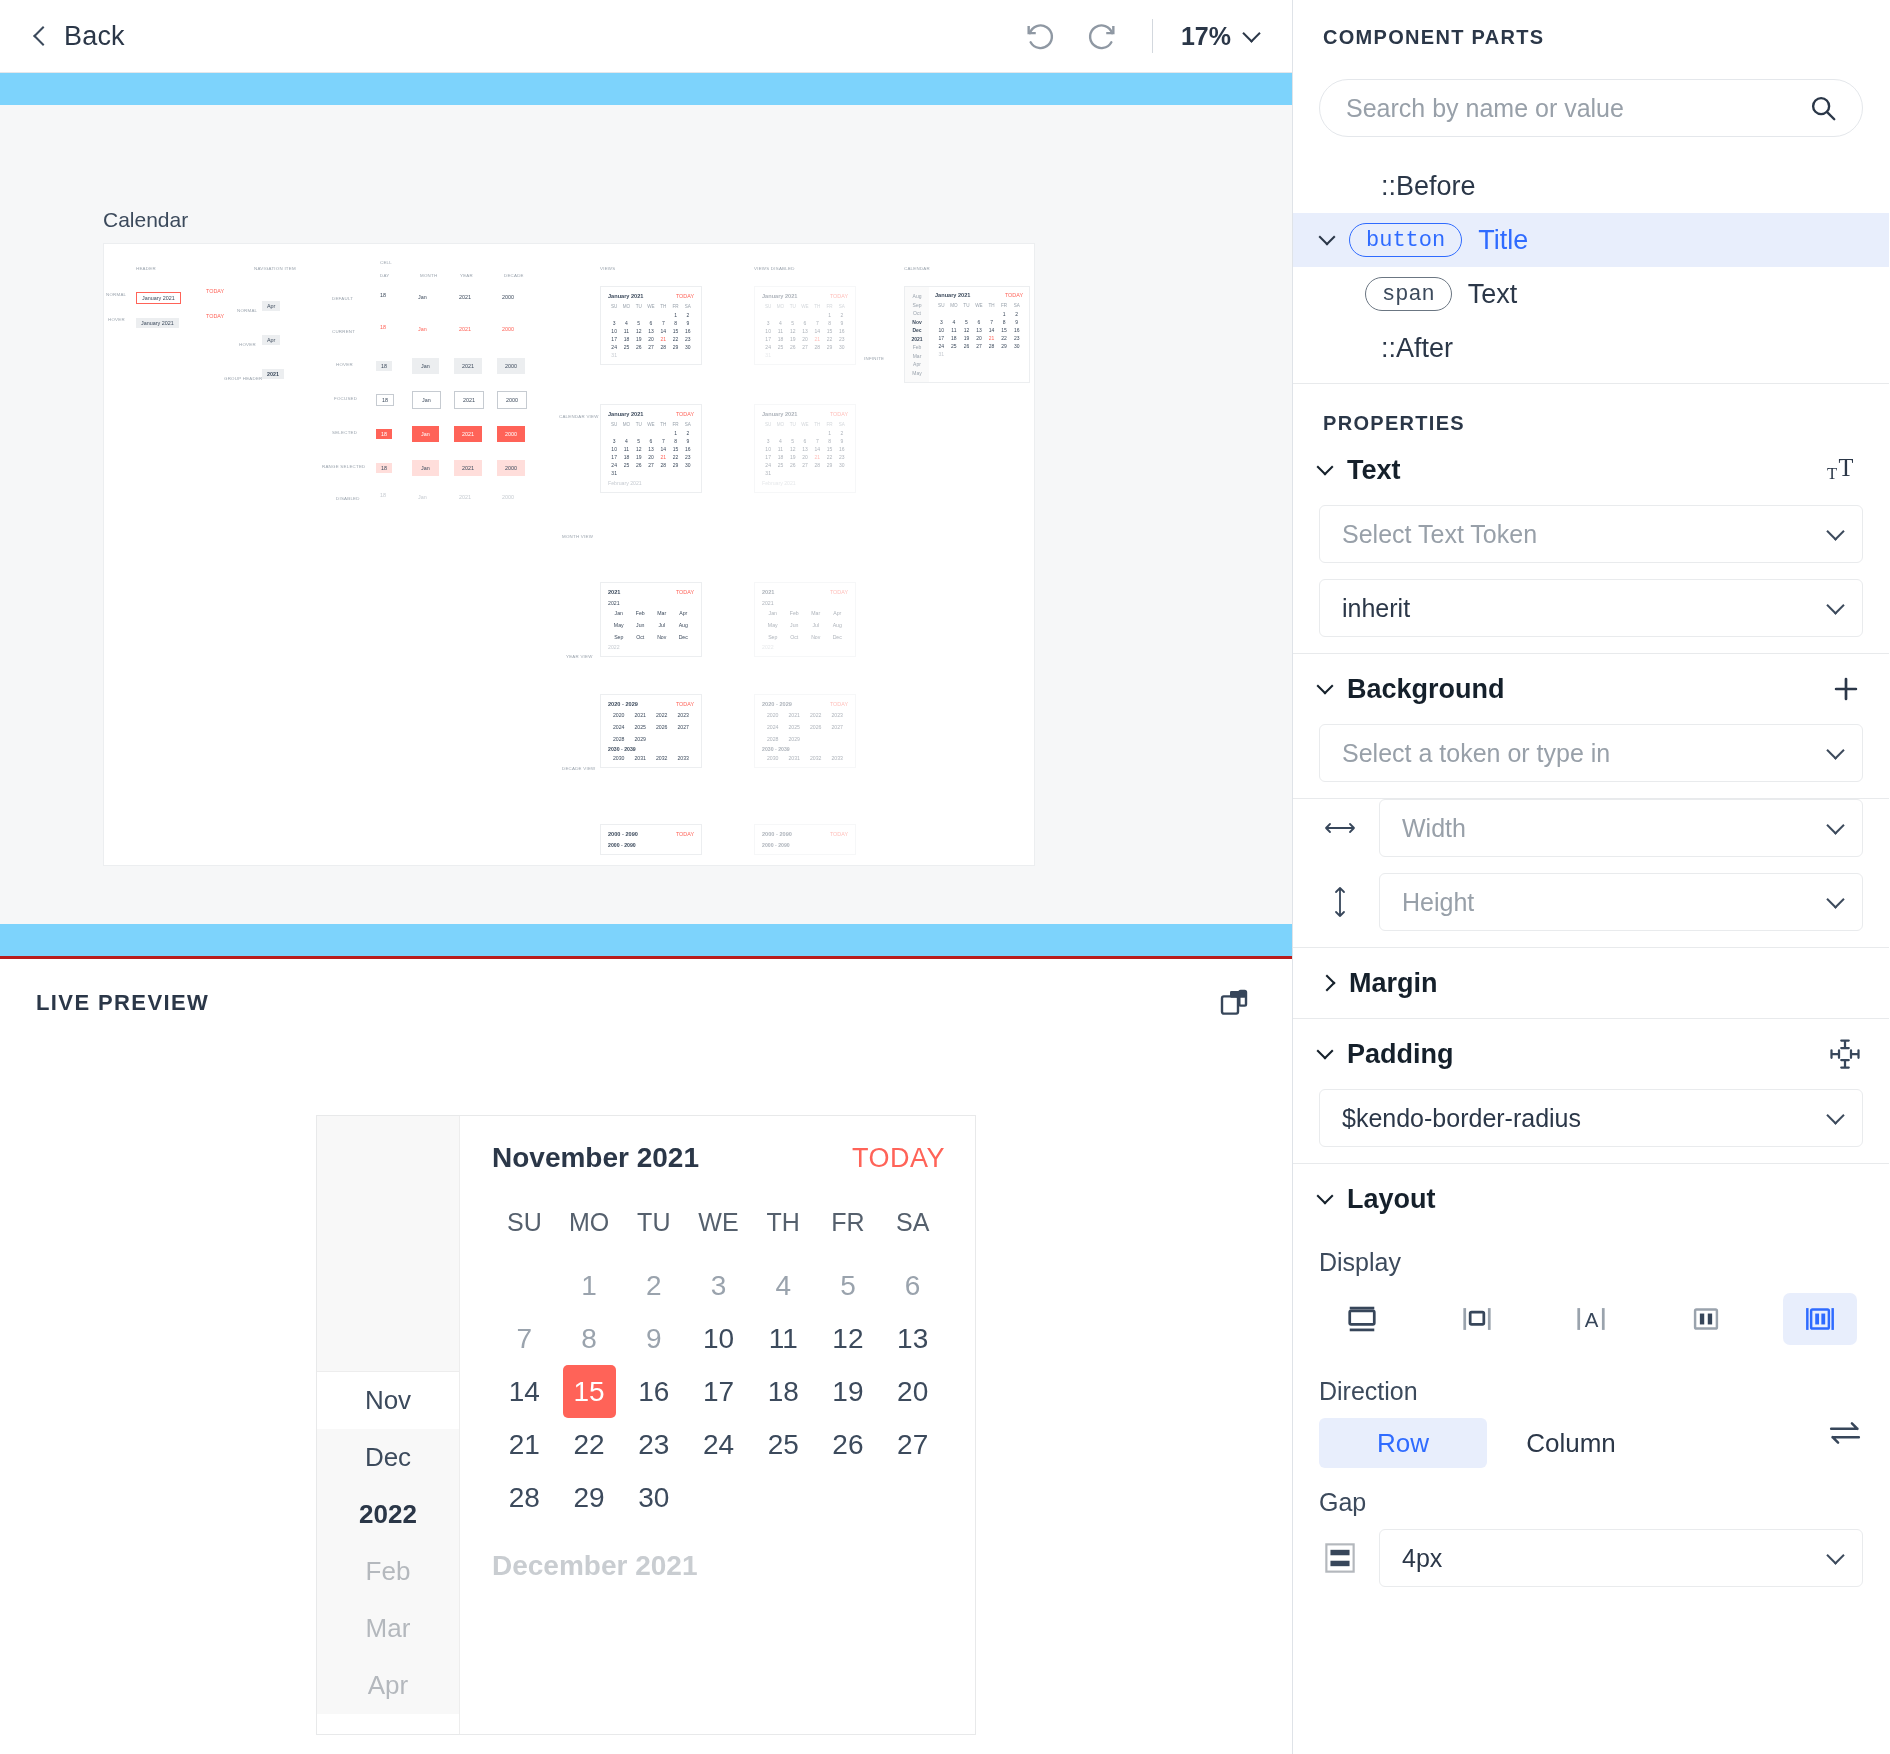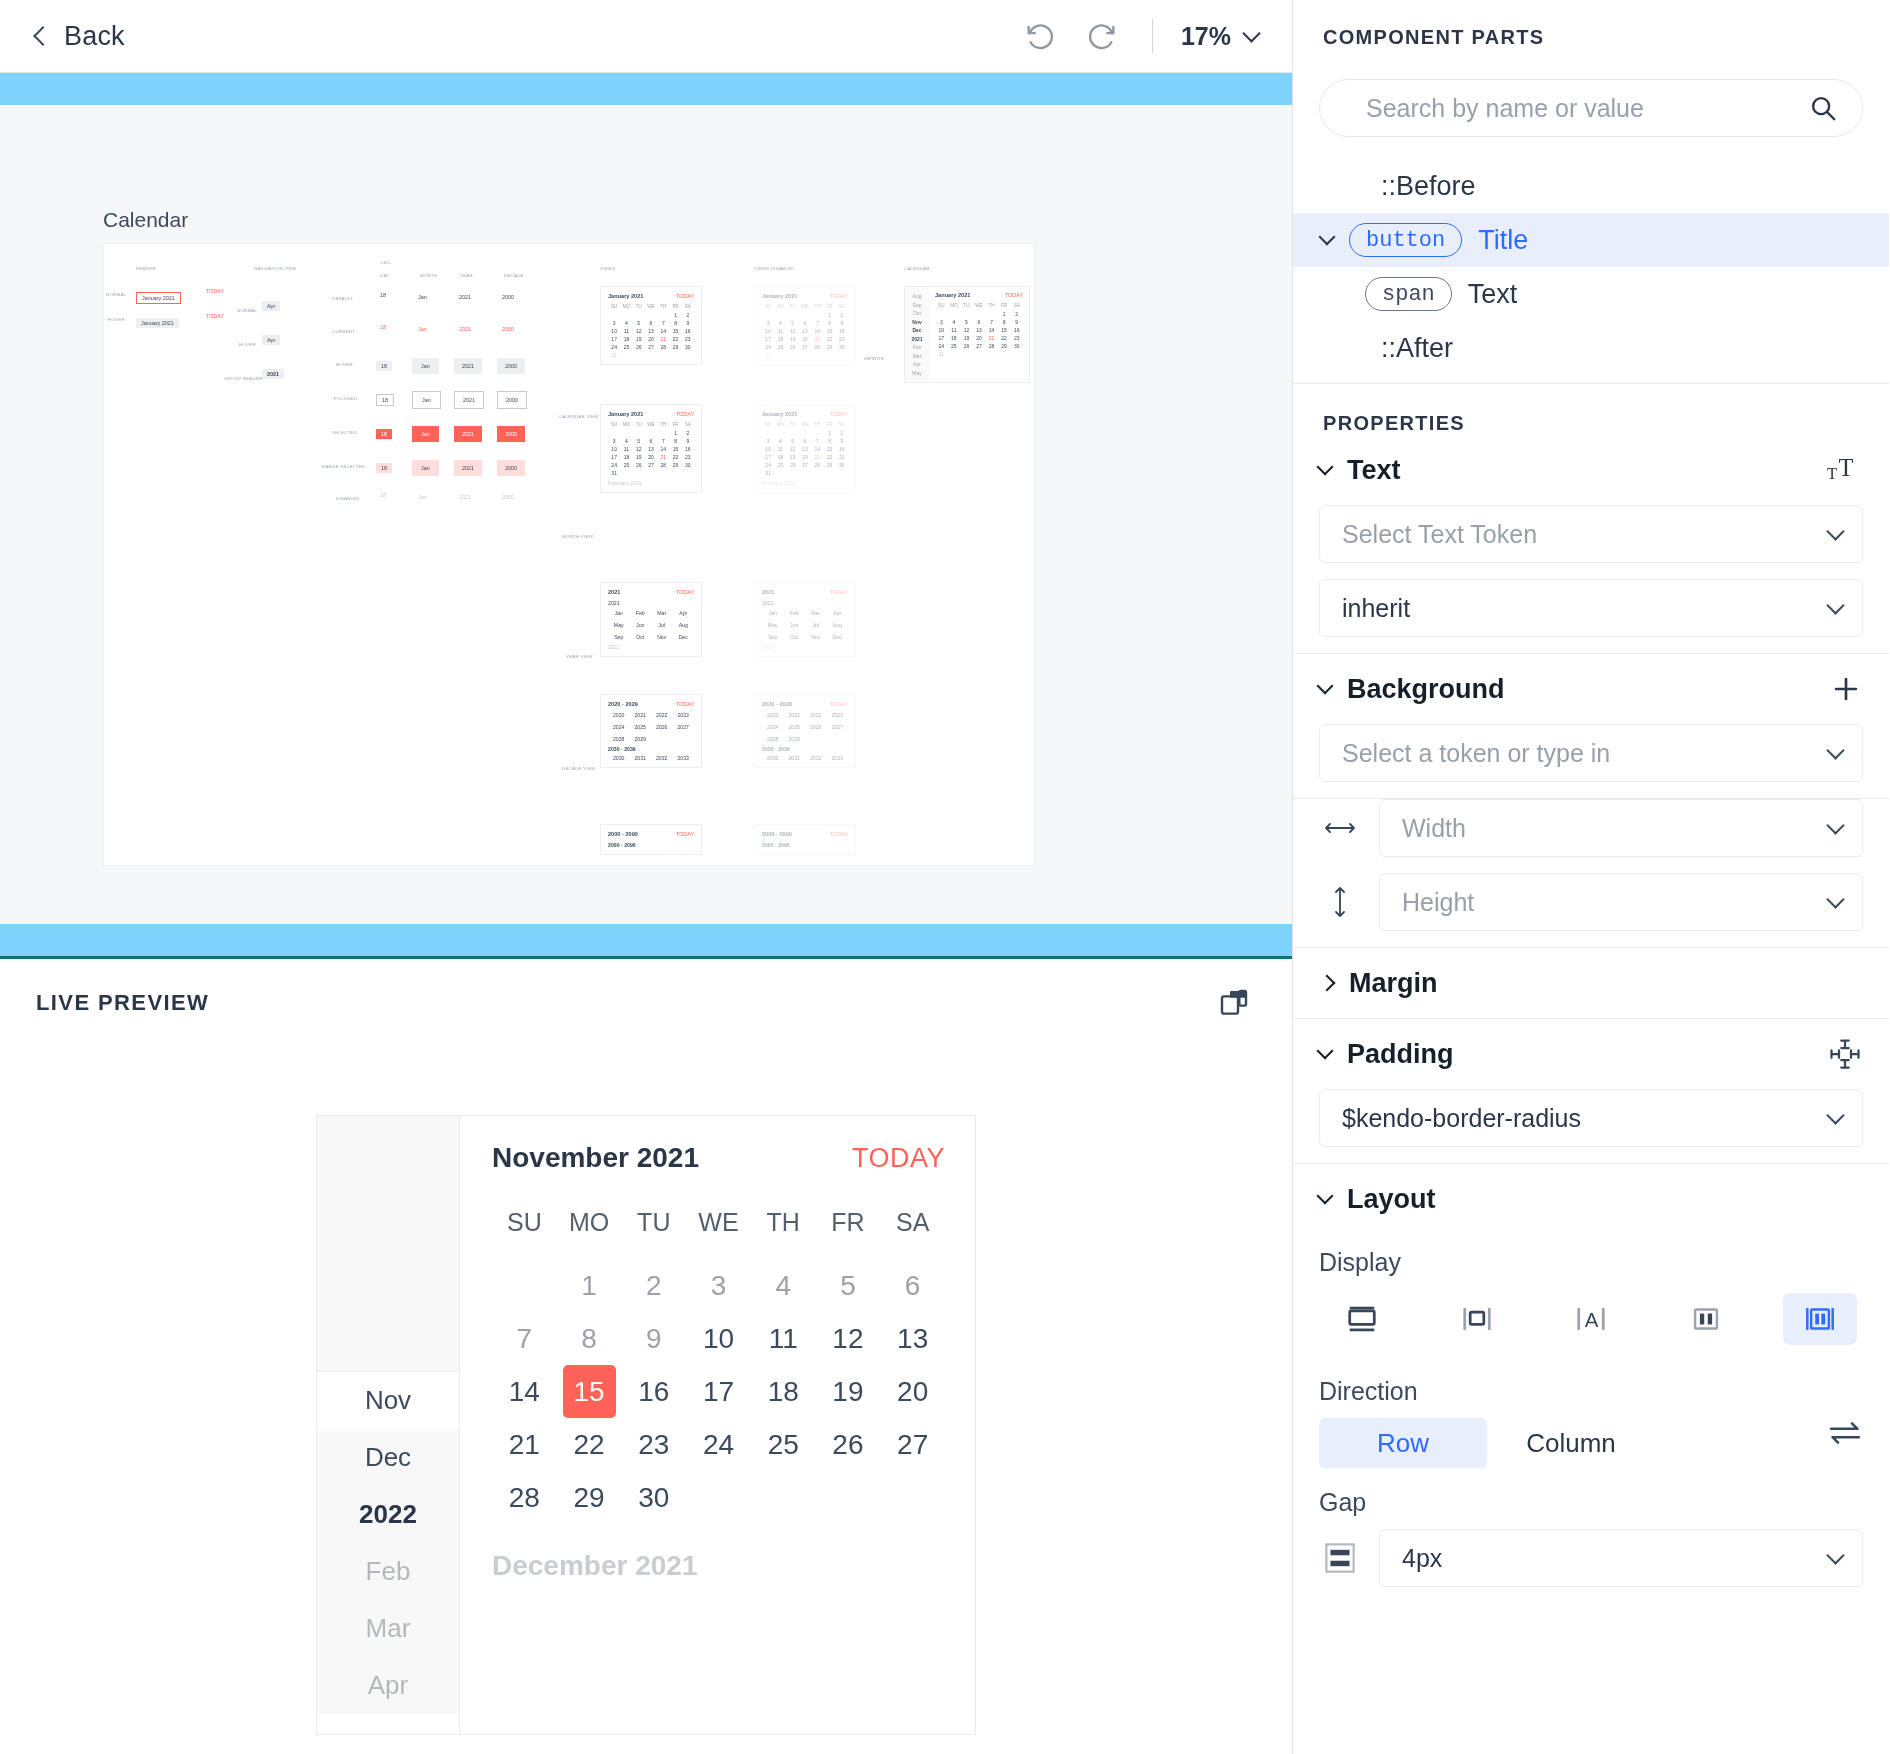--- a/index.html
+++ b/index.html
@@ -63,21 +63,21 @@
   .mc-ygrid { display:grid; grid-template-columns: repeat(4,1fr); gap:6px 0; margin-top:4px;}
   .mc-sub { font-size:5.2px; color:#3c4a5c; margin-top:4px;}
   .mc-sub.mut { color:#c6cbd1; }
   .inf-wrap { display:flex; border:1px solid #eceef0; background:#fff; width:126px;}
   .inf-side { width:24px; background:#fafafa; padding:5px 0; }
   .inf-m { font-size:5px; color:#9aa3ad; text-align:center; line-height:8.5px;}
   .inf-m.cur { color:#3c4a5c; font-weight:700; }
   .inf-body { flex:1; padding:5px 6px; }
 
   
-  .preview-wrap { flex: 1; display:flex; flex-direction:column; border-top: 3px solid #0f766e;
+  .preview-wrap { flex: 1; display:flex; flex-direction:column; border-top: 3px solid #b91c1c;
                   background:#fff; overflow:hidden; }
   .preview-head { height: 88px; flex:0 0 88px; display:flex; align-items:center;
                   padding: 0 36px 0 36px; }
   .preview-title { font-size: 22px; font-weight: 700; letter-spacing: 1.4px; color:#2b3748; }
   .preview-actions { margin-left:auto; display:flex; align-items:center; }
   .preview-stage { flex:1; display:flex; justify-content:center; overflow:hidden; padding-top: 68px;}
 
   
   .kcal { width: 660px; display:flex; border:1px solid #e8e9ea; background:#fff;
           height: 620px; overflow:hidden; }
@@ -105,21 +105,21 @@
 
   
   .right { width: 596px; flex:0 0 596px; height:1754px; background:#fff; overflow:hidden;
            display:flex; flex-direction:column; }
   .panel-title { font-size:20px; font-weight:700; letter-spacing:1.3px; color:#2b3748;
                  padding: 26px 0 0 30px; }
   .search-row { padding: 30px 26px 22px 26px; }
   .search-box { height:58px; border:1px solid #e4e7eb; border-radius:30px; display:flex;
                 align-items:center; padding: 0 24px 0 26px; }
   .search-box input { flex:1; border:none; outline:none; font-size:25px; color:#737373;
-                      font-family:"Liberation Sans", sans-serif; background:transparent;margin-left:20px; }
+                      font-family:"Liberation Sans", sans-serif; background:transparent; }
   .search-box input::placeholder { color:#98a0a9; }
 
   .tree { padding-bottom: 8px; }
   .tree-row { display:flex; align-items:center; height:54px; padding-left:28px; gap:16px; cursor:pointer;}
   .tree-row.sel { background:#e8eefc; }
   .tw-chev { width:12px; height:12px; border-right:2.6px solid #2b3748;
              border-bottom:2.6px solid #2b3748; transform: rotate(45deg); margin-top:-6px; }
   .tag { display:inline-flex; align-items:center; justify-content:center; height:34px;
          padding: 0 16px; border-radius:20px; font-size:22px;
          font-family:"Liberation Mono", monospace; }

